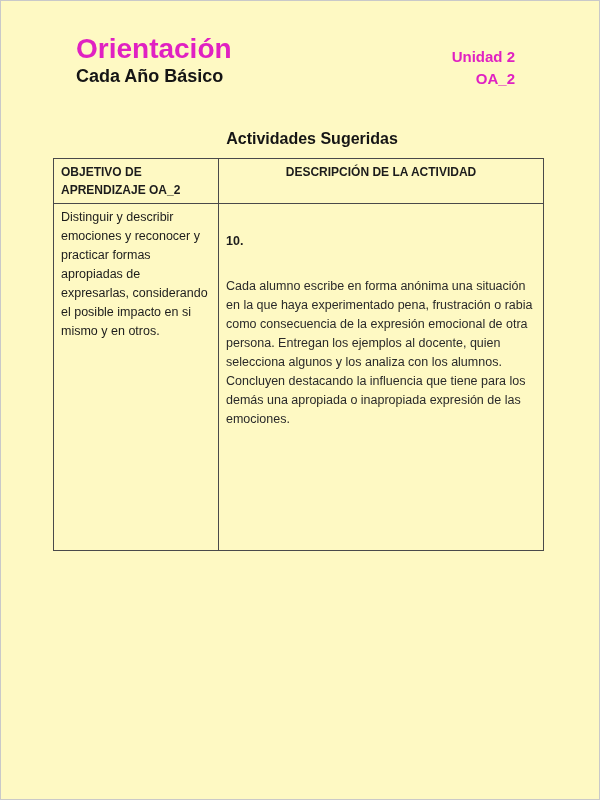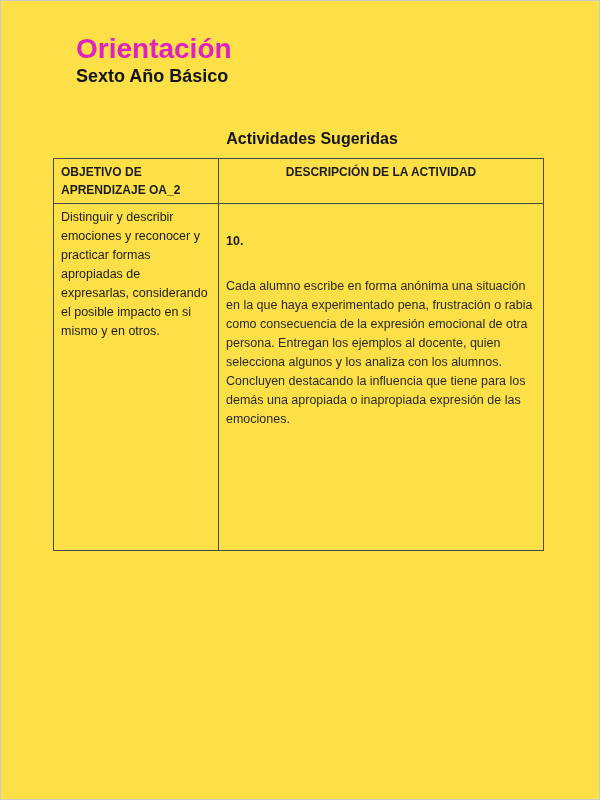--- a/index.html
+++ b/index.html
@@ -7,21 +7,21 @@
     padding: 0;
     background: #ffffff;
     font-family: "Liberation Sans", sans-serif;
     -webkit-font-smoothing: antialiased;
   }
   .page {
     position: relative;
     width: 600px;
     height: 800px;
     box-sizing: border-box;
-    background: #fde047;
+    background: #fef9c3;
     border: 1px solid #c9c9c9;
     overflow: hidden;
     color: #1c1c1c;
   }
   
   .doc-header {
     position: absolute;
     top: 33px;
     left: 75px;
     right: 84px;
@@ -114,21 +114,25 @@
   }
 </style>
 </head>
 <body>
 
 <div class="page">
 
   <div class="doc-header">
     <div class="doc-header-left">
       <div class="doc-title">Orientación</div>
-      <div class="doc-subtitle">Sexto Año Básico</div>
+      <div class="doc-subtitle">Cada Año Básico</div>
+    </div>
+    <div class="doc-header-right">
+      <div class="doc-unit">Unidad 2</div>
+      <div class="doc-oa">OA_2</div>
     </div>
   </div>
 
   <div class="section-heading">Actividades Sugeridas</div>
 
   <table class="activities-table">
     <colgroup>
       <col class="col-objective">
       <col class="col-description">
     </colgroup>

